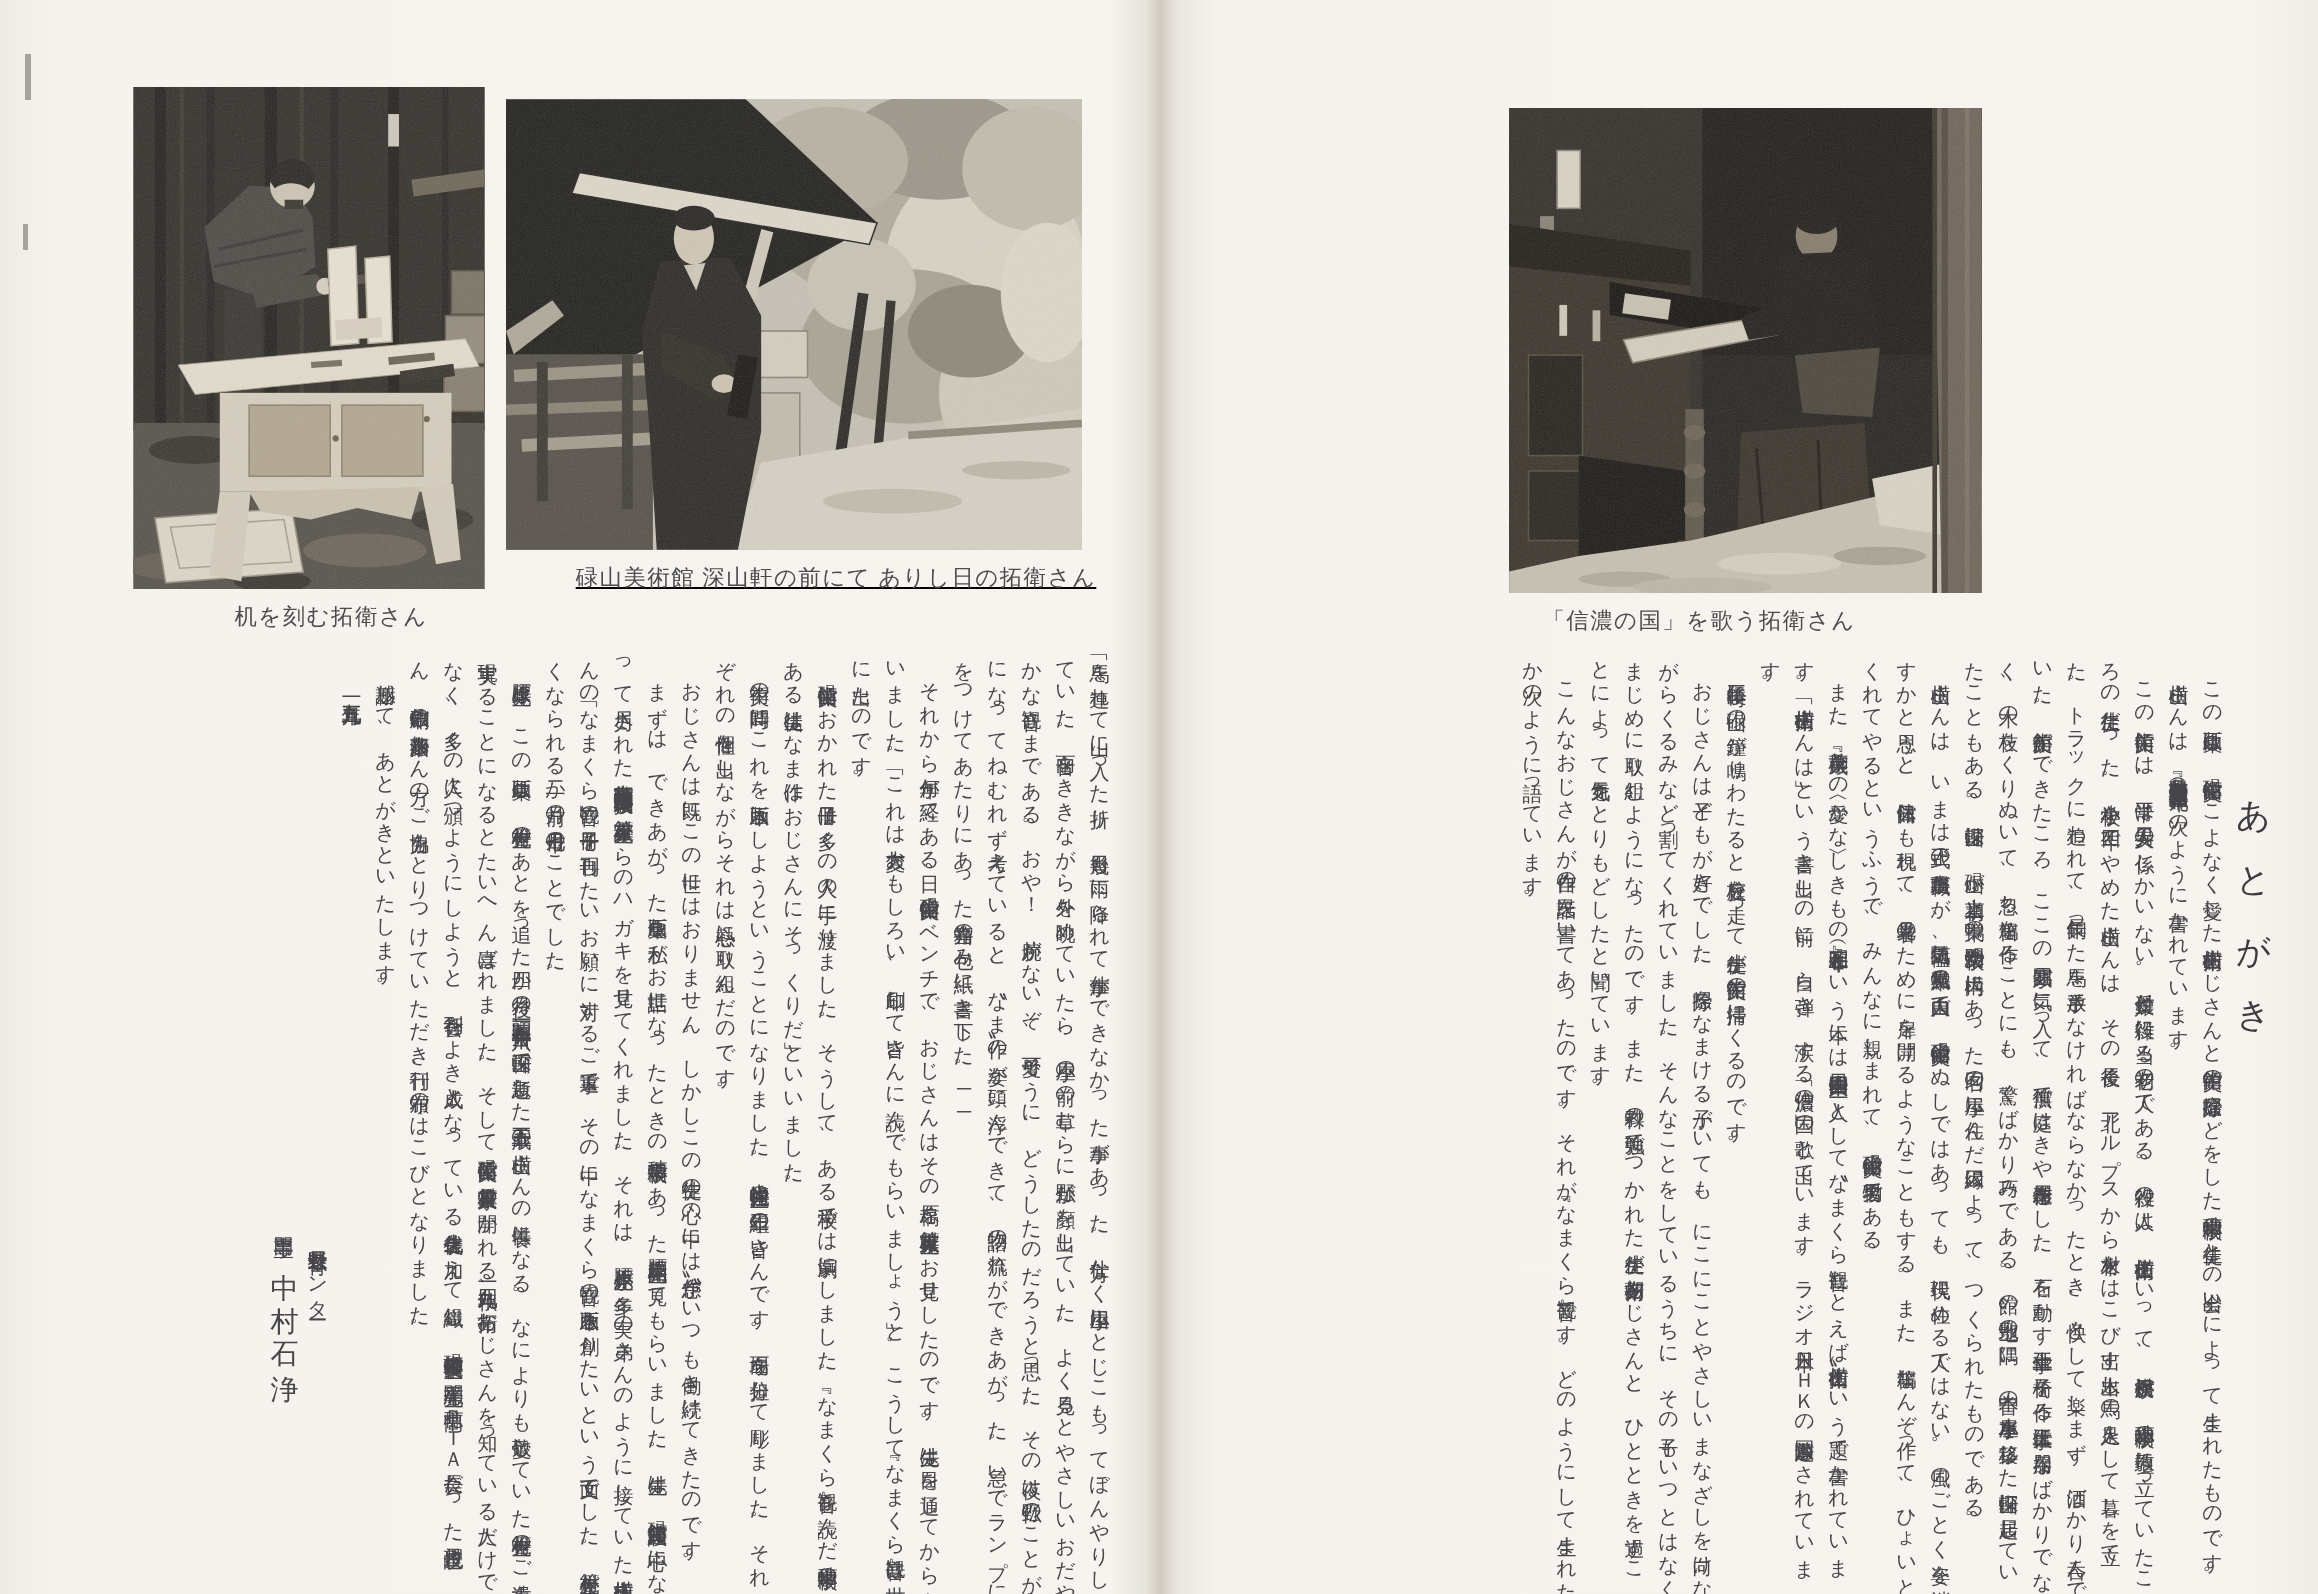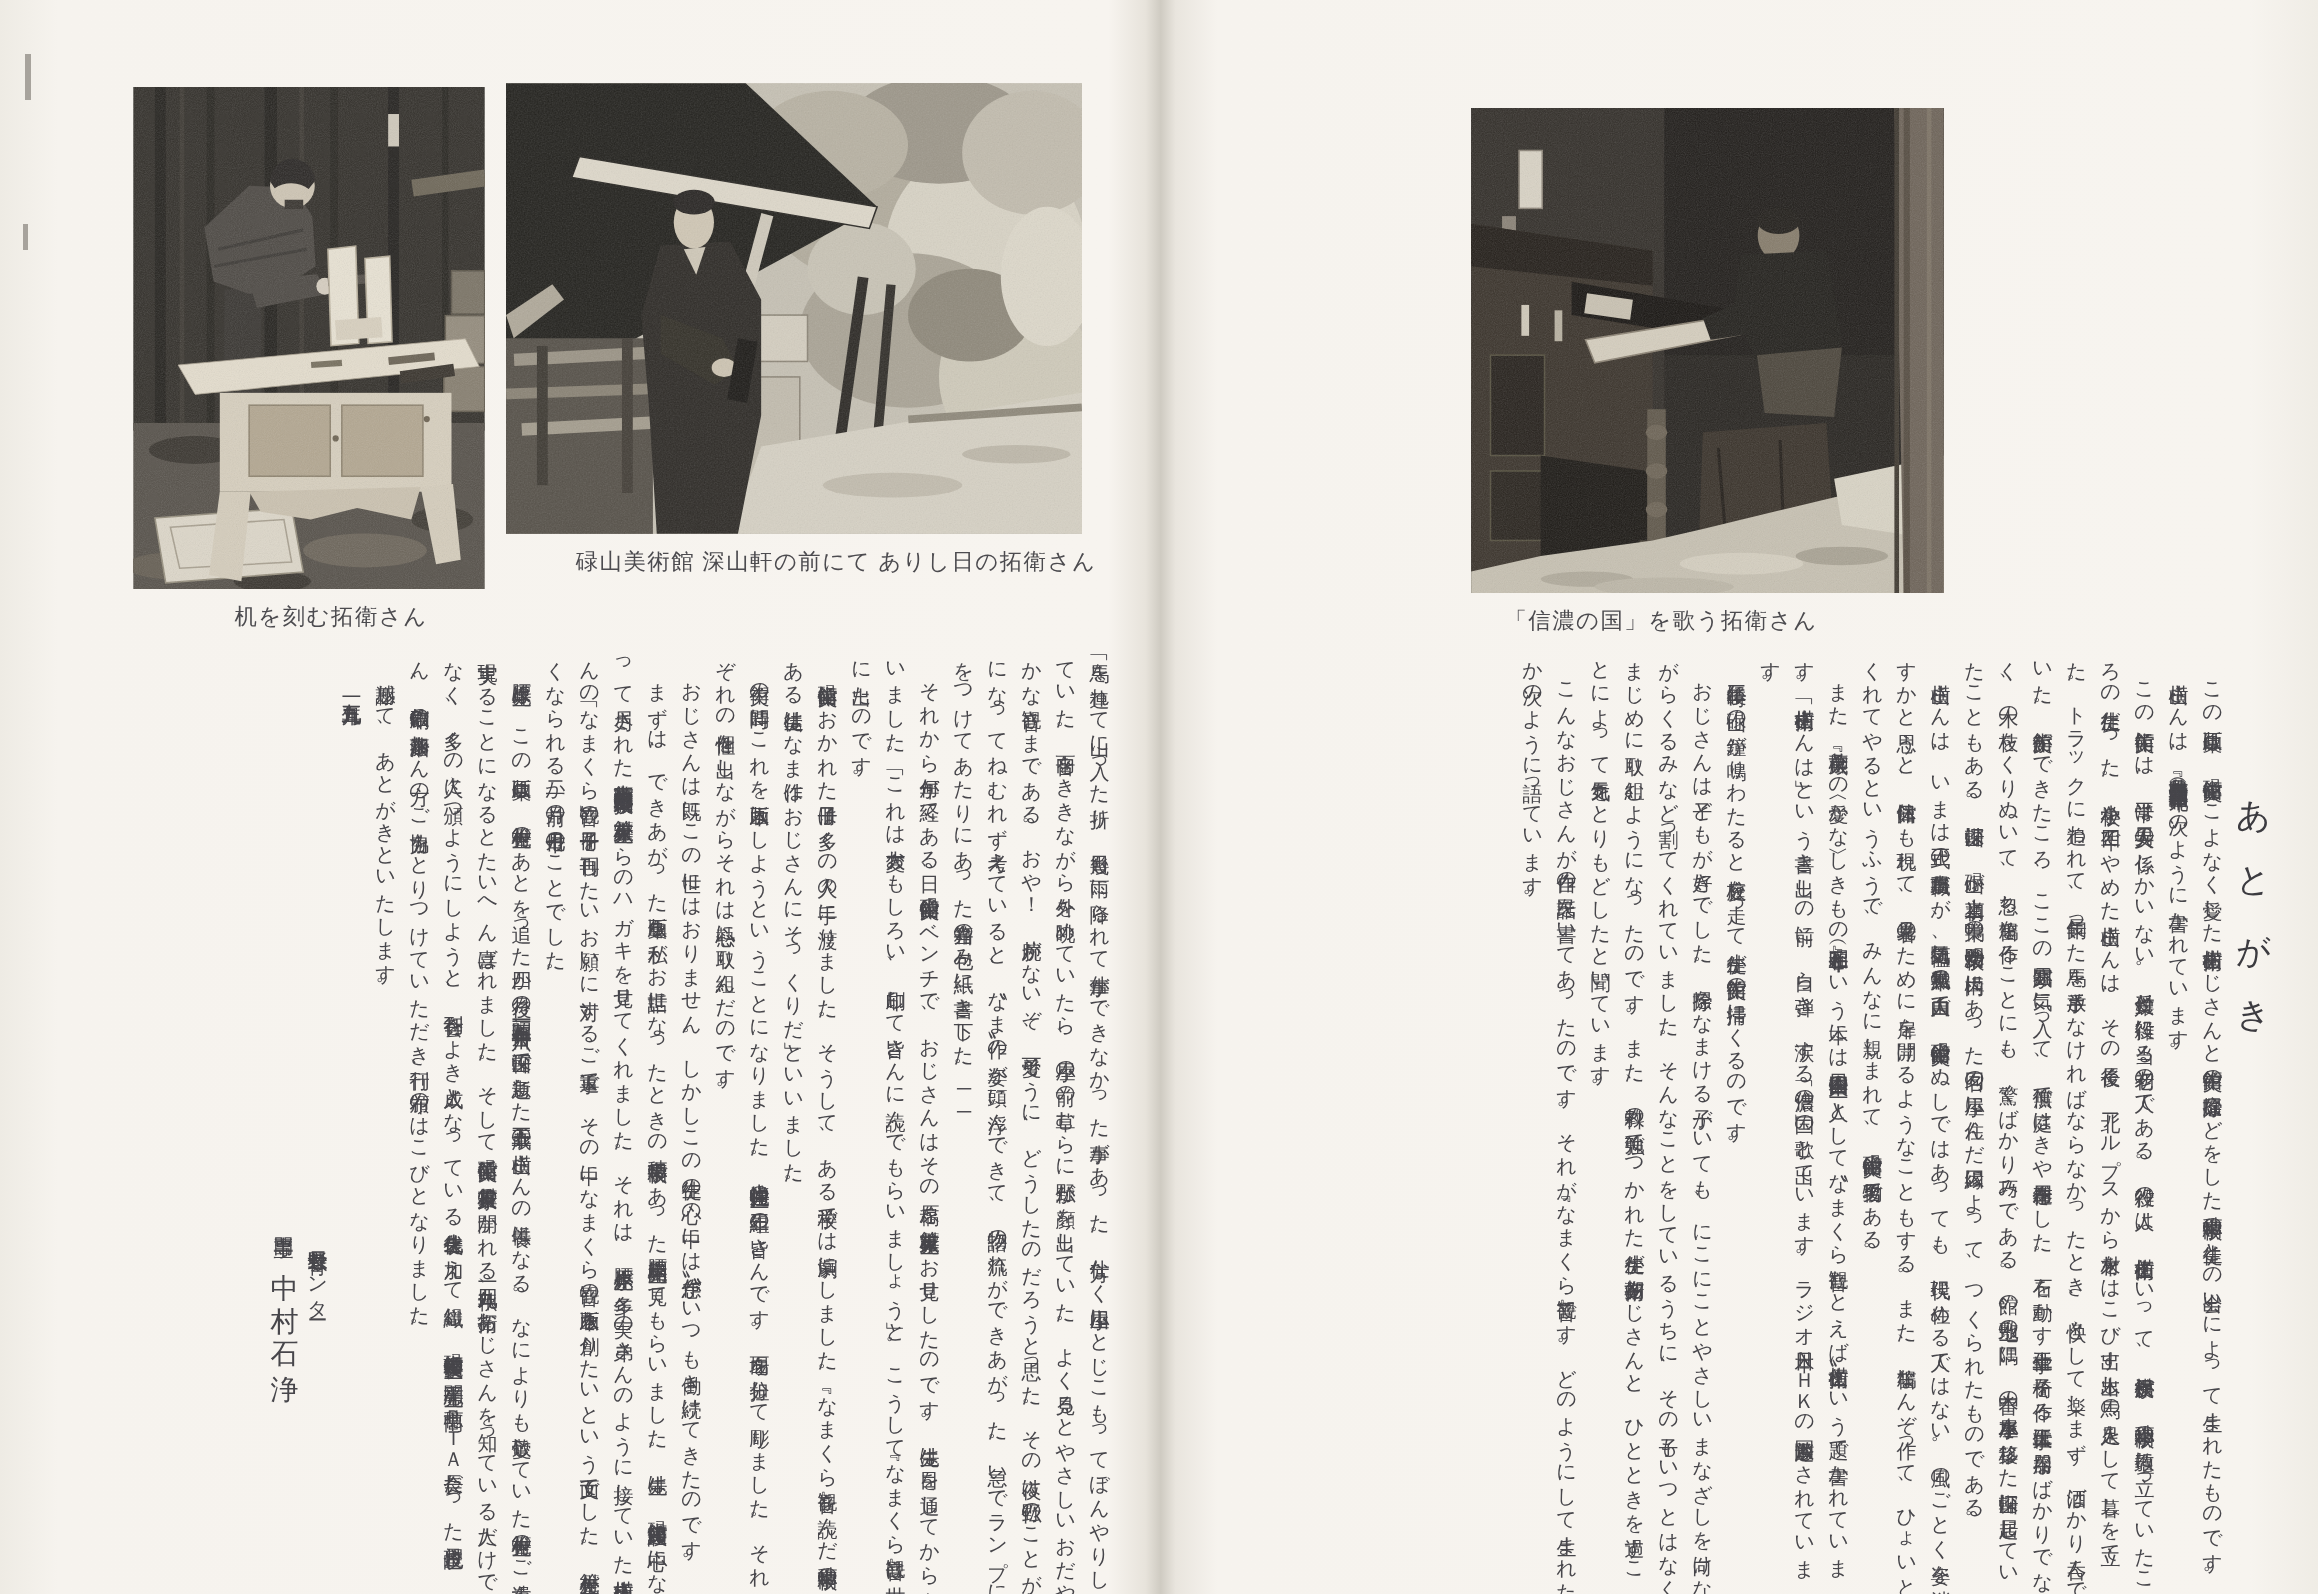--- a/index.html
+++ b/index.html
@@ -103,21 +103,21 @@
       <polygon points="300,222 332,219 335,330 304,332" fill="#e8e2d3" stroke="#b6ad9a" stroke-width="2"></polygon>
       <rect x="262" y="300" width="60" height="26" fill="#d8d0bf" transform="rotate(-4 292 313)"></rect>
       <rect x="330" y="350" width="60" height="10" fill="#6b6355" transform="rotate(-6 330 350)"></rect>
       <rect x="230" y="356" width="40" height="8" fill="#77705f" transform="rotate(-4 230 356)"></rect>
       <rect x="345" y="368" width="70" height="16" fill="#3a352e" transform="rotate(-8 345 368)"></rect>
       <rect width="455" height="650" filter="url(#g1)" opacity="0.2"></rect>
     </svg>
     <figcaption>机を刻む拓衛さん</figcaption>
   </figure>
 
-  <figure style="left:506px;top:83px;width:660px;">
+  <figure style="left:506px;top:99px;width:660px;text-decoration:underline;">
     <svg width="576" height="451" viewBox="0 0 745 583">
       <defs>
         <filter id="g2" x="0" y="0" width="100%" height="100%">
           <feTurbulence type="fractalNoise" baseFrequency="0.55" numOctaves="2"></feTurbulence>
           <feColorMatrix type="saturate" values="0"></feColorMatrix>
         </filter>
       </defs>
       <rect width="745" height="583" fill="#c6c1b4"></rect>
       <ellipse cx="480" cy="140" rx="150" ry="120" fill="#b2ac9d"></ellipse>
       <ellipse cx="620" cy="220" rx="130" ry="140" fill="#d8d3c5"></ellipse>
@@ -168,21 +168,21 @@
     <p>　美術の時間にこれを木版画にしようということになりました。山崎洋先生担任の一年三組の皆さんです。場面を分担して彫りました。それぞれの個性を出しながらそれは熱心に取り組んだのです。</p>
     <p>　おじさんは既にこの世にはおりません。しかしこの生徒の心の中には〝怠作〟がいつも働き続けてきたのです。</p>
     <p>　まずは、できあがった版画集を私がお世話になったときの穂高中学校長であった腰原利由先生に見てもらいました。先生は、碌山美術館建設に中心になって尽力された東京芸術大学美術部彫刻科助教授の笹村草家人先生からのハガキを見せてくれました。それは、腰原先生が多年、実の弟さんのように接していた横山拓衛さんの「なまくら観音」の冊子を再刊したいお願いに対するご返事で、その中になまくら観音の木版画を創りたいという文面でした。笹村先生が亡くなられる二か月前の七月十日のことでした。</p>
     <p>　腰原先生は、この版画集は、笹村先生のあとを追った四か月後の昭和五十一年一月二十六日、深山軒で急逝した五十五歳の横山さんの供養になる。なによりも敬愛していた笹村先生のご遺志を実現することになるとたいへん喜ばれました。そして碌山美術館で笹村草家人展の開かれる一九九四年秋、拓衛おじさんを知っている人だけでなく、多くの人々に頒つようにしようと、刊行会をよき成人となっている生徒代表を加えて組織し、碌山美術館理事長の一志開平先生、穂高中ＰＴＡ会長だった望月皎也さん、信教印刷の加藤泰治さん方のご協力をとりつけていただき刊行、頒布のはこびとなりました。</p>
     <p>　感謝して、あとがきといたします。</p>
     <p class="date-line">一九九五年三月</p>
     <p class="sig-org">長野県教育センター</p>
     <p class="sig-line"><span class="sig-role">専門主事</span><span class="sig-name">中　村　石　浄</span></p>
   </div>
 
-  <figure style="left:1471px;top:108px;width:473px;">
+  <figure style="left:1509px;top:108px;width:473px;">
     <svg width="473" height="485" viewBox="0 0 612 628">
       <defs>
         <filter id="g3" x="0" y="0" width="100%" height="100%">
           <feTurbulence type="fractalNoise" baseFrequency="0.7" numOctaves="2"></feTurbulence>
           <feColorMatrix type="saturate" values="0"></feColorMatrix>
         </filter>
       </defs>
       <rect width="612" height="628" fill="#282521"></rect>
       <rect x="250" width="362" height="320" fill="#211e1b"></rect>
       <rect width="250" height="460" fill="#332f2a"></rect>

